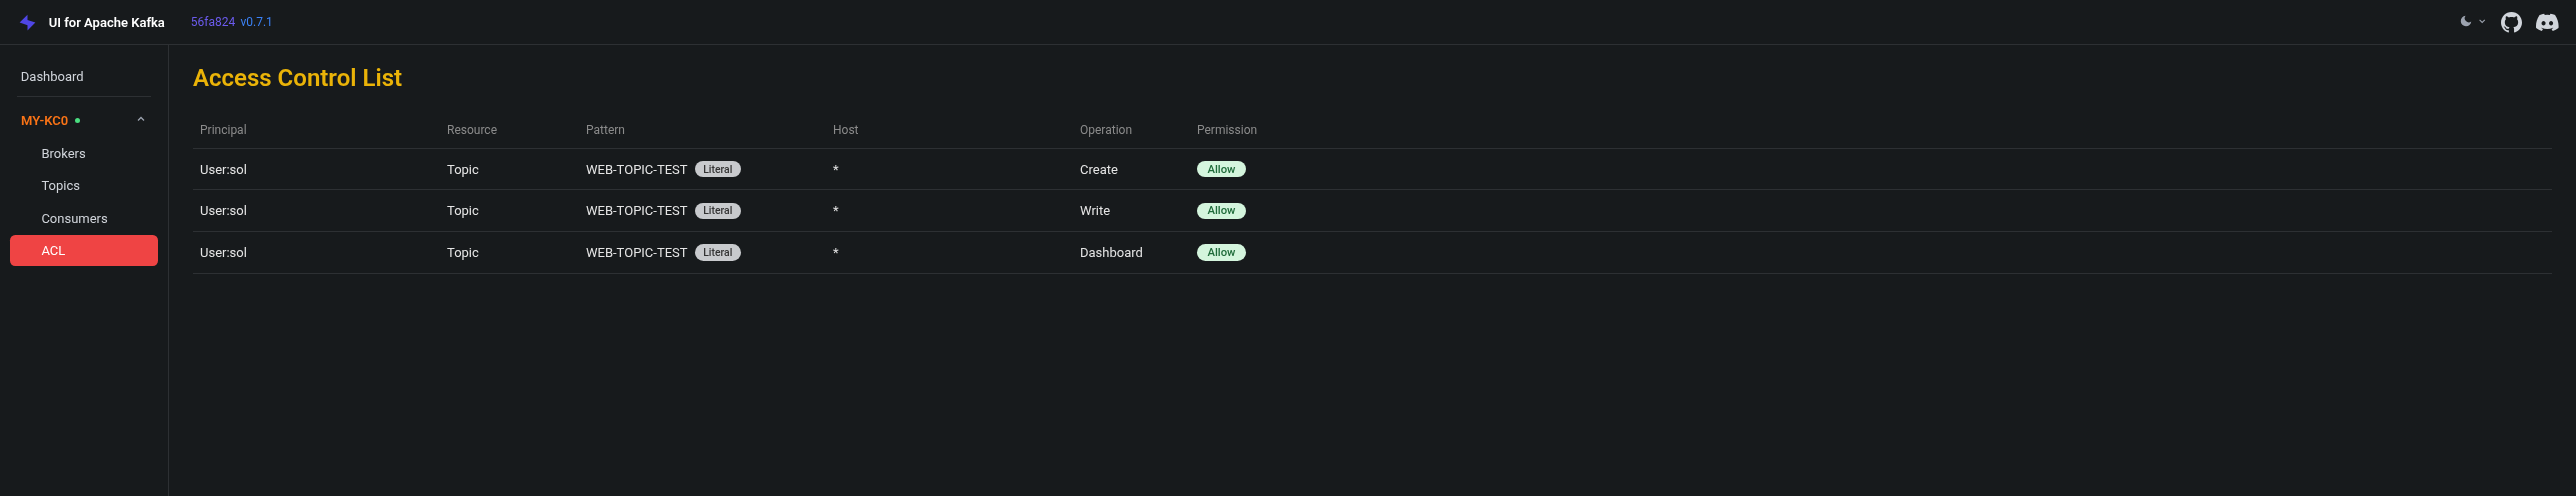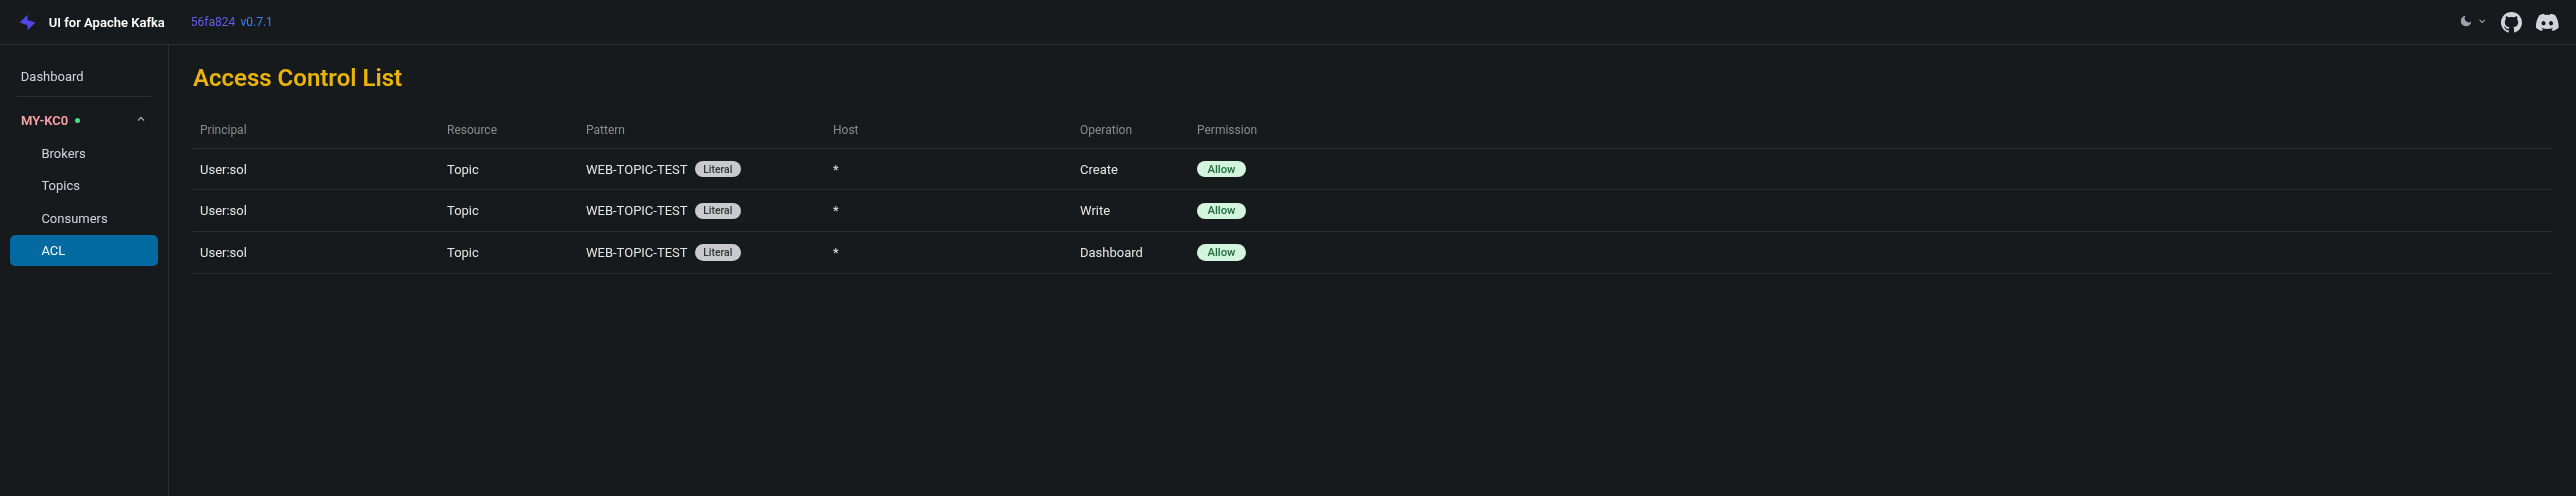--- a/index.html
+++ b/index.html
@@ -90,21 +90,21 @@
       border-bottom: 0.9px solid #2D3033;
       margin: 0 17.3px 7px 17.3px;
       padding: 8.7px 3.5px 12px 3.5px;
       border-radius: 0;
     }
     .cluster-header {
       display: flex;
       align-items: center;
       justify-content: space-between;
       padding: 8.7px 21px;
-      color: #fca5a5;
+      color: #f97316;
       font-weight: 600;
       font-size: 13px;
       cursor: pointer;
     }
     .cluster-name-wrap {
       display: flex;
       align-items: center;
       gap: 7px;
     }
     .status-dot {
@@ -118,21 +118,21 @@
     }
     .sidebar-subitem {
       padding: 7.8px 21px 7.8px 31px;
       color: #D1D5DB;
       font-size: 13px;
       cursor: pointer;
       border-radius: 5.2px;
       margin: 1.7px 10.4px;
     }
     .sidebar-subitem.active {
-      background-color: #0369a1;
+      background-color: #ef4444;
       color: #FFFFFF;
     }
     .main {
       flex: 1;
       padding: 19px 24px;
     }
     .page-title {
       color: #eab308;
       font-size: 24px;
       font-weight: 600;

